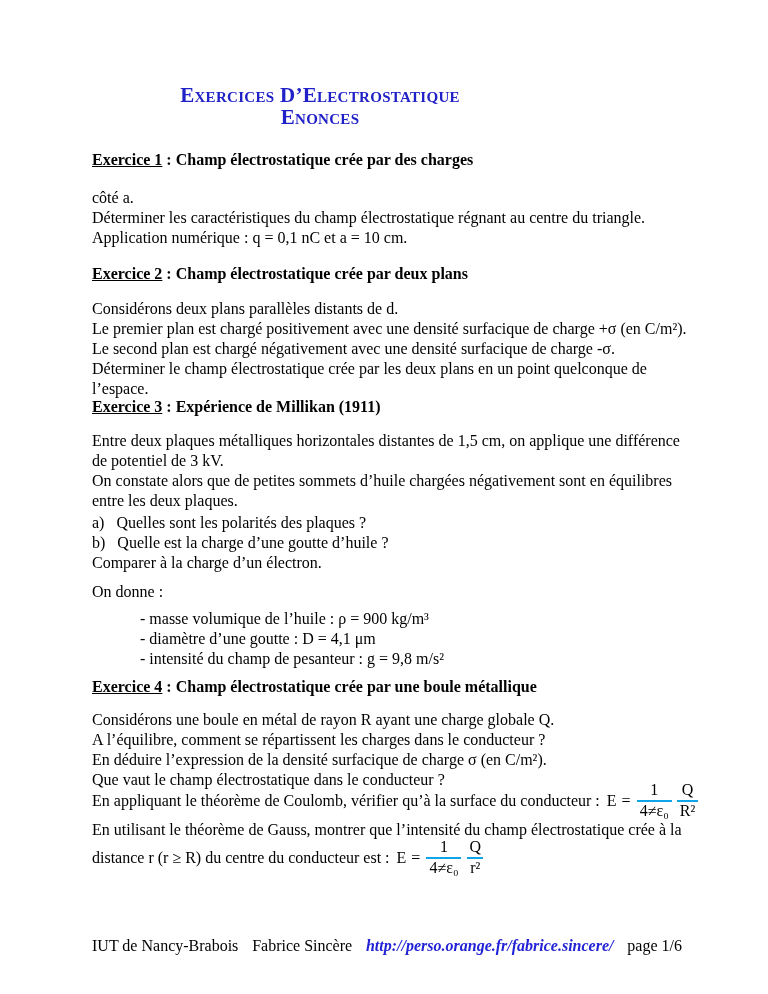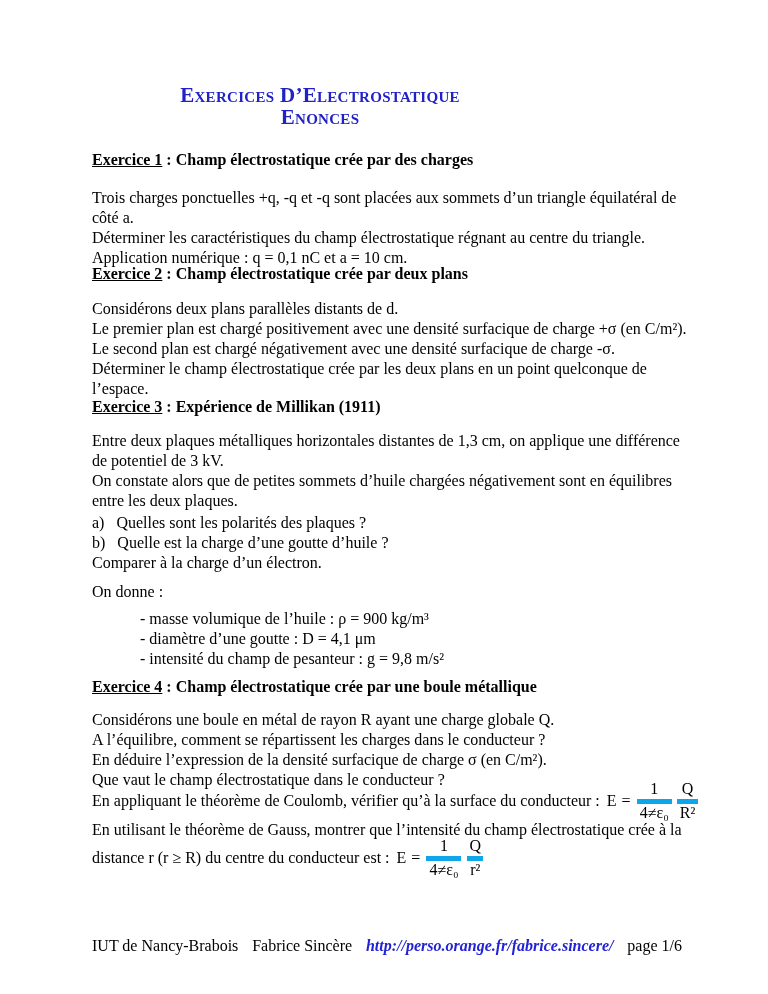--- a/index.html
+++ b/index.html
@@ -25,21 +25,21 @@
   .ex-head{font-weight:bold;white-space:nowrap;line-height:20px;}
   .ex-label{text-decoration:underline;}
   .q-lines .line,.given-lines .line{line-height:20px;}
   .given-lines{left:140px;}
   .formula-row{display:flex;align-items:center;height:44px;}
   .formula{display:inline-flex;align-items:center;margin-left:7px;}
   .f-lhs{margin-right:5px;}
   .f-eq{margin-right:6px;}
   .frac{display:inline-flex;flex-direction:column;align-items:center;line-height:1.05;margin-right:5px;}
   .frac .num{padding:0 3px 1px 3px;}
-  .frac .den{border-top:5px solid #0ea5e9;padding:1px 3px 0 3px;}
+  .frac .den{border-top:2px solid #0ea5e9;padding:1px 3px 0 3px;}
   .footer{
     display:flex;justify-content:space-between;align-items:baseline;
     white-space:nowrap;
   }
   .footer-link{
     color:var(--link-blue);font-weight:bold;font-style:italic;
     cursor:pointer;
   }
   
   #title{top:84px;}
@@ -58,42 +58,41 @@
 
 <div class="blk doc-title" id="title">
   <div class="tline">Exercices D’Electrostatique</div>
   <div class="tline">Enonces</div>
 </div>
 
 <div class="blk ex-head" id="ex1-head">
   <span class="ex-label">Exercice 1</span><span> : Champ électrostatique crée par des charges</span>
 </div>
 <div class="blk" id="ex1-body">
-    <div class="line">Trois charges ponctuelles +q, -q et -q sont placées aux sommets d’un triangle équilatéral de</div>
     <div class="line">côté a.</div>
     <div class="line">Déterminer les caractéristiques du champ électrostatique régnant au centre du triangle.</div>
     <div class="line">Application numérique : q = 0,1 nC et a = 10 cm.</div>
   </div>
 
 <div class="blk ex-head" id="ex2-head">
   <span class="ex-label">Exercice 2</span><span> : Champ électrostatique crée par deux plans</span>
 </div>
 <div class="blk" id="ex2-body">
     <div class="line">Considérons deux plans parallèles distants de d.</div>
     <div class="line">Le premier plan est chargé positivement avec une densité surfacique de charge +σ (en C/m²).</div>
     <div class="line">Le second plan est chargé négativement avec une densité surfacique de charge -σ.</div>
     <div class="line">Déterminer le champ électrostatique crée par les deux plans en un point quelconque de</div>
     <div class="line">l’espace.</div>
   </div>
 
 <div class="blk ex-head" id="ex3-head">
   <span class="ex-label">Exercice 3</span><span> : Expérience de Millikan (1911)</span>
 </div>
 <div class="blk" id="ex3-body">
-    <div class="line">Entre deux plaques métalliques horizontales distantes de 1,3 cm, on applique une différence</div>
+    <div class="line">Entre deux plaques métalliques horizontales distantes de 1,5 cm, on applique une différence</div>
     <div class="line">de potentiel de 3 kV.</div>
     <div class="line">On constate alors que de petites sommets d’huile chargées négativement sont en équilibres</div>
     <div class="line">entre les deux plaques.</div>
   </div>
 <div class="blk q-lines" id="ex3-questions">
     <div class="line">a)&nbsp;&nbsp;&nbsp;Quelles sont les polarités des plaques ?</div>
     <div class="line">b)&nbsp;&nbsp;&nbsp;Quelle est la charge d’une goutte d’huile ?</div>
     <div class="line">Comparer à la charge d’un électron.</div>
   </div>
 <div class="blk" id="ex3-given-intro">

